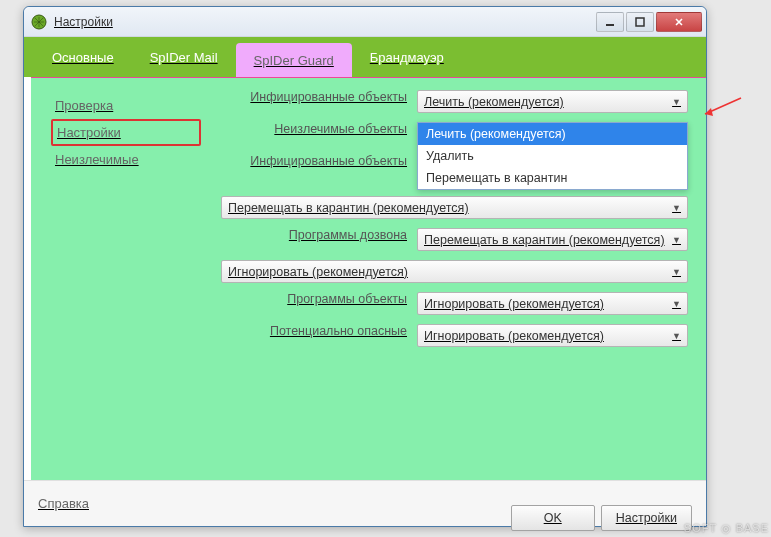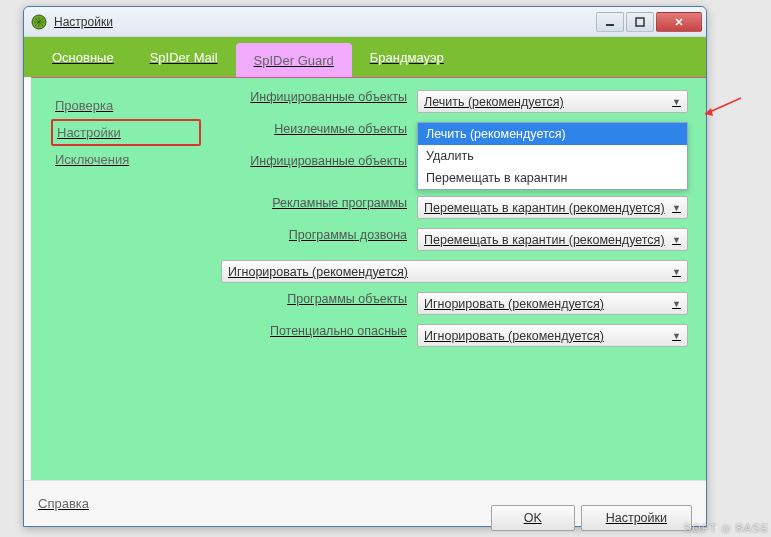--- a/index.html
+++ b/index.html
@@ -34,21 +34,21 @@
 
 .dropdown { position: absolute; left: 196px; right: 0; top: 24px; background: #fff; border: 1px solid #8aa9cf; box-shadow: 0 2px 6px rgba(0,0,0,0.2); z-index: 10; }
 .dd-item { padding: 4px 8px; font-size: 12.5px; color: #333; }
 .dd-item.sel { background: #2f84ea; color: #fff; }
 
 .gap { height: 10px; }
 
 .footer { height: 46px; border-top: 1px solid #e0e0e0; background: #f6f6f6; display: flex; align-items: center; padding: 0 14px; }
 .help { font-size: 13px; color: #666; cursor: pointer; }
 .footer .spacer { flex: 1; }
-.btn { height: 26px; min-width: 84px; padding: 0 24px; border: 1px solid #a3a3a3; border-radius: 2px; background: linear-gradient(#fdfdfd,#e4e4e4); font-size: 12.5px; color: #333; margin-left: 6px; display: flex; align-items: center; justify-content: center; margin-top: 28px; }
+.btn { height: 26px; min-width: 84px; padding: 0 14px; border: 1px solid #a3a3a3; border-radius: 2px; background: linear-gradient(#fdfdfd,#e4e4e4); font-size: 12.5px; color: #333; margin-left: 6px; display: flex; align-items: center; justify-content: center; margin-top: 28px; }
 
 .red-arrow { position: absolute; top: 96px; right: 28px; z-index: 50; pointer-events: none; }
 .watermark { position: absolute; right: 2px; bottom: 2px; font-size: 11px; color: rgba(255,255,255,0.6); letter-spacing: 1px; pointer-events: none; text-shadow: 0 0 2px rgba(0,0,0,0.5); }
 </style>
 </head>
 <body>
 
 <div class="window">
 
   <div class="titlebar">
@@ -82,21 +82,21 @@
     <div class="tab">Основные</div>
     <div class="tab">SpIDer Mail</div>
     <div class="tab active">SpIDer Guard</div>
     <div class="tab">Брандмауэр</div>
   </div>
 
   <div class="content">
     <div class="sidebar">
       <div class="side-item">Проверка</div>
       <div class="side-item active">Настройки</div>
-      <div class="side-item">Исключения</div>
+      <div class="side-item">Неизлечимые</div>
     </div>
 
     <div class="main">
       <div class="row">
         <div class="lbl">Инфицированные объекты</div>
         <div class="select">
           <span>Лечить (рекомендуется)</span>
           <span class="arrow">▼</span>
         </div>
       </div>
@@ -112,21 +112,20 @@
       </div>
 
       <div class="row">
         <div class="lbl">Инфицированные объекты</div>
         <div style="flex:1"></div>
       </div>
 
       <div class="gap"></div>
 
       <div class="row">
-        <div class="lbl">Рекламные программы</div>
         <div class="select">
           <span>Перемещать в карантин (рекомендуется)</span>
           <span class="arrow">▼</span>
         </div>
       </div>
 
       <div class="row">
         <div class="lbl">Программы дозвона</div>
         <div class="select">
           <span>Перемещать в карантин (рекомендуется)</span>

